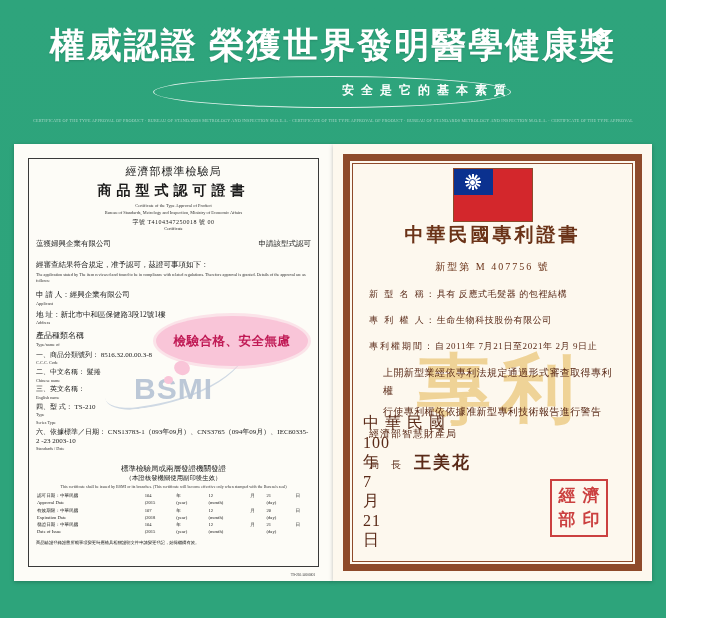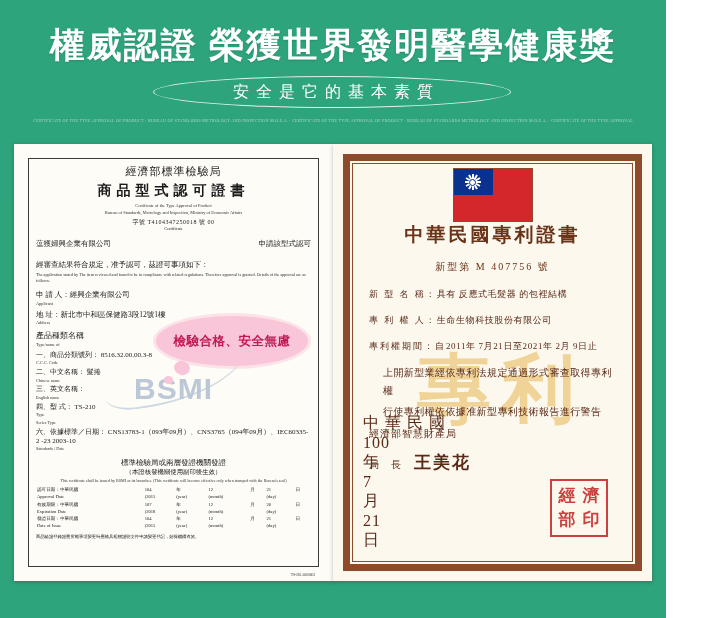--- a/index.html
+++ b/index.html
@@ -53,26 +53,26 @@
     width: 358px;
     height: 32px;
     border: 1px solid rgba(255,255,255,0.85);
     border-radius: 50%/50%;
     box-sizing: border-box;
   }
   .subline {
     position: absolute;
     left: 0; right: 0;
     top: 6px;
-    text-align: center;
-    font-size: 16px;
+    text-align: right;
+    font-size: 12px;
     color: #ffffff;
     letter-spacing: 7px;
     text-indent: 7px;
-    font-weight: normal;
+    font-weight: bold;
   }
   .microtext {
     position: absolute;
     top: 118px;
     left: 0;
     right: 0;
     text-align: center;
     font-size: 4.2px;
     color: rgba(255,255,255,0.55);
     letter-spacing: 0.2px;
@@ -186,21 +186,21 @@
     margin-bottom: 0px;
   }
   .cl-itemen {
     font-size: 4.3px;
     color: #333;
     margin-bottom: 2px;
   }
   .cl-bottom-title {
     text-align: center;
     font-size: 7.5px;
-    margin-top: 6px;
+    margin-top: 12px;
   }
   .cl-bottom-sub {
     text-align: center;
     font-size: 6.4px;
     margin-bottom: 1px;
   }
   .cl-bottom-en {
     text-align: center;
     font-size: 4.1px;
     color: #333;

